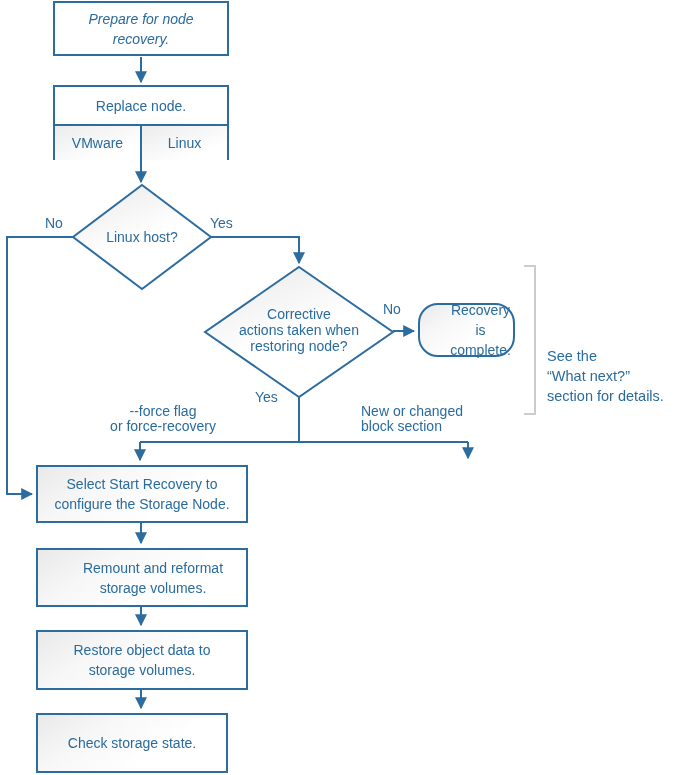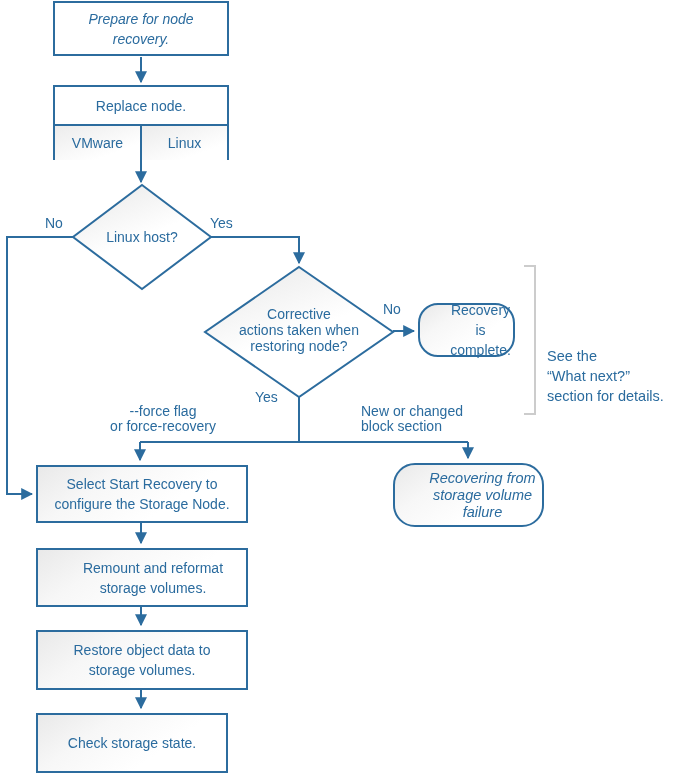--- a/index.html
+++ b/index.html
@@ -130,25 +130,20 @@
 
   <div class="shape" style="left:36px;top:713px;width:192px;height:60px;text-align:center;">
     <span class="ln">Check storage state.</span>
   </div>
 
   <div class="shape rounded small" style="left:418px;top:303px;width:97px;height:54px;">
     <span class="ln">Recovery is</span>
     <span class="ln">complete.</span>
   </div>
 
-  <div class="shape rounded italic" style="left:393px;top:463px;width:151px;height:64px;">
-    <span class="ln">Recovering from</span>
-    <span class="ln">storage volume</span>
-    <span class="ln">failure</span>
-  </div>
 
   <div class="overlay-text" style="left:82px;top:229px;width:120px;">
     <span>Linux host?</span>
   </div>
 
   <div class="overlay-text" style="left:219px;top:306px;width:160px;">
     <span class="ln" style="display:block">Corrective</span>
     <span class="ln" style="display:block">actions taken when</span>
     <span class="ln" style="display:block">restoring node?</span>
   </div>

